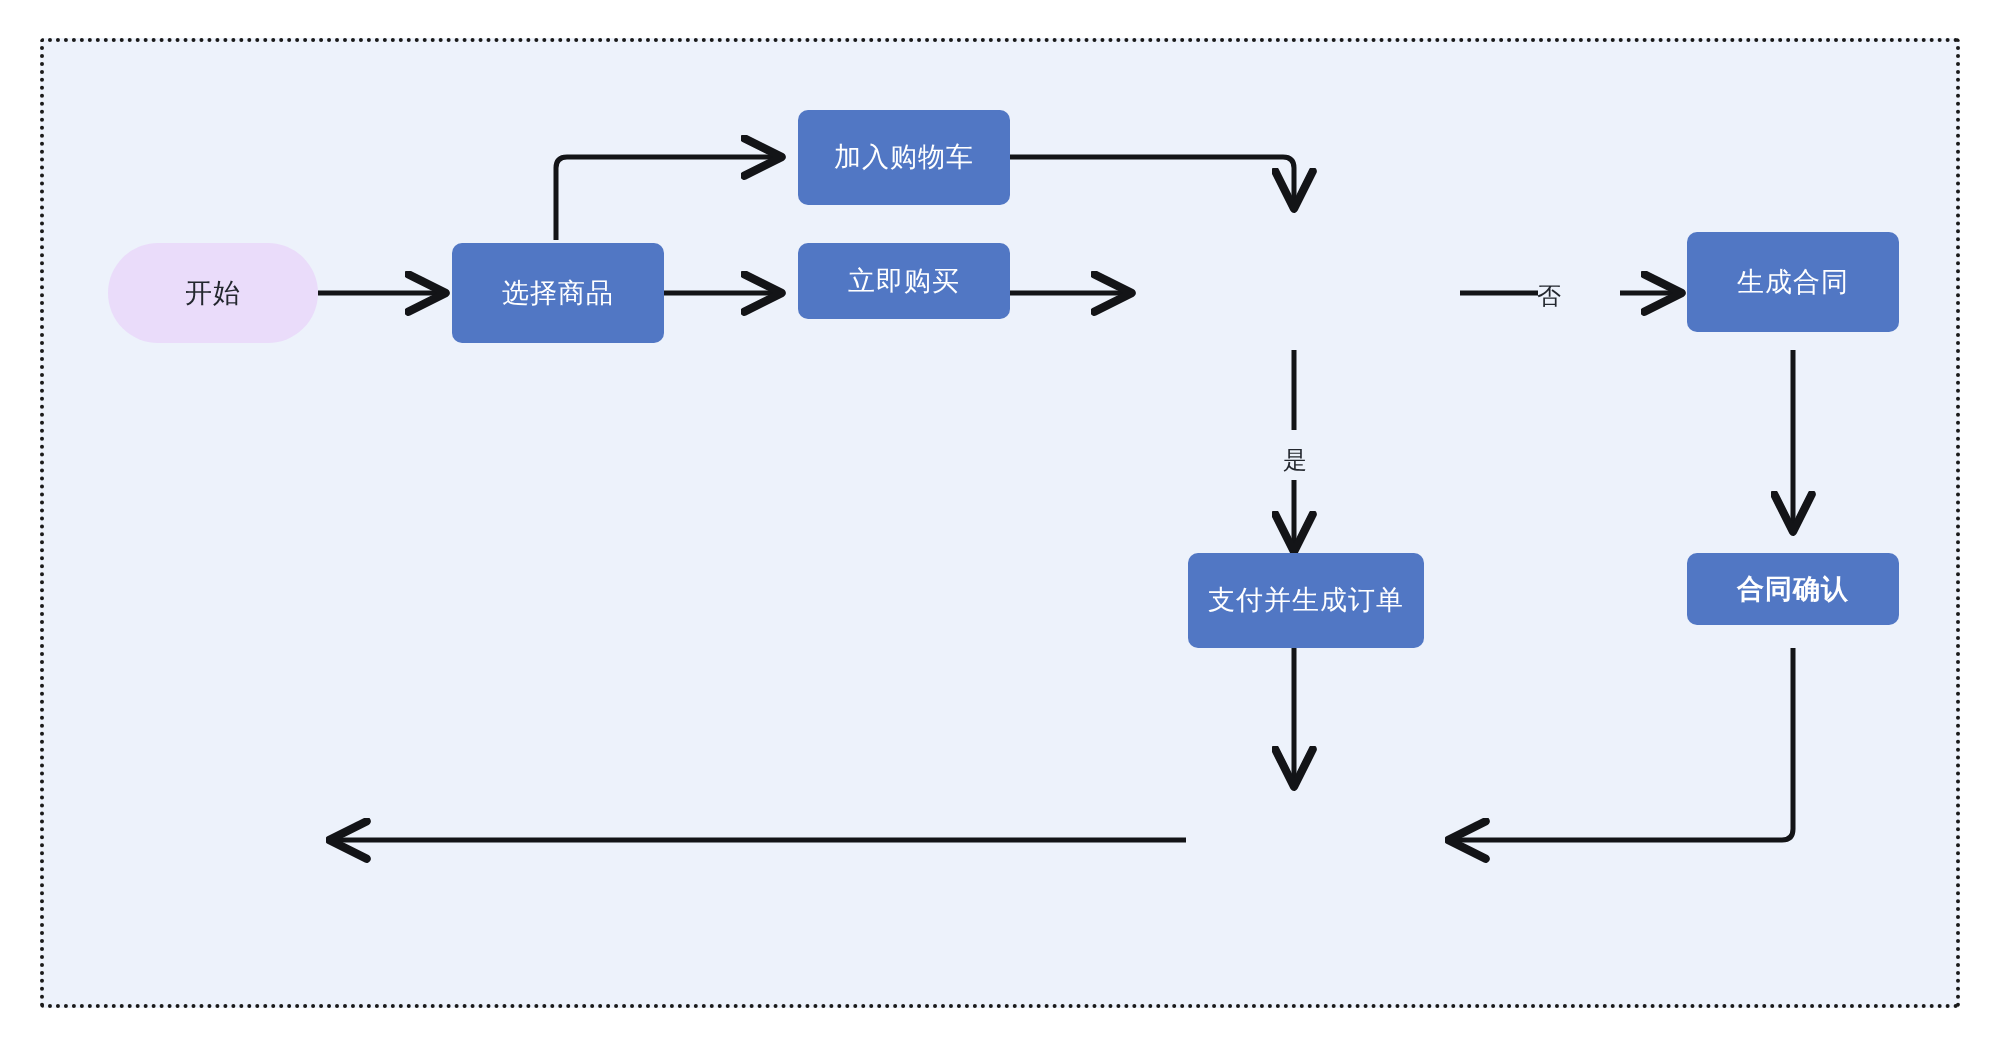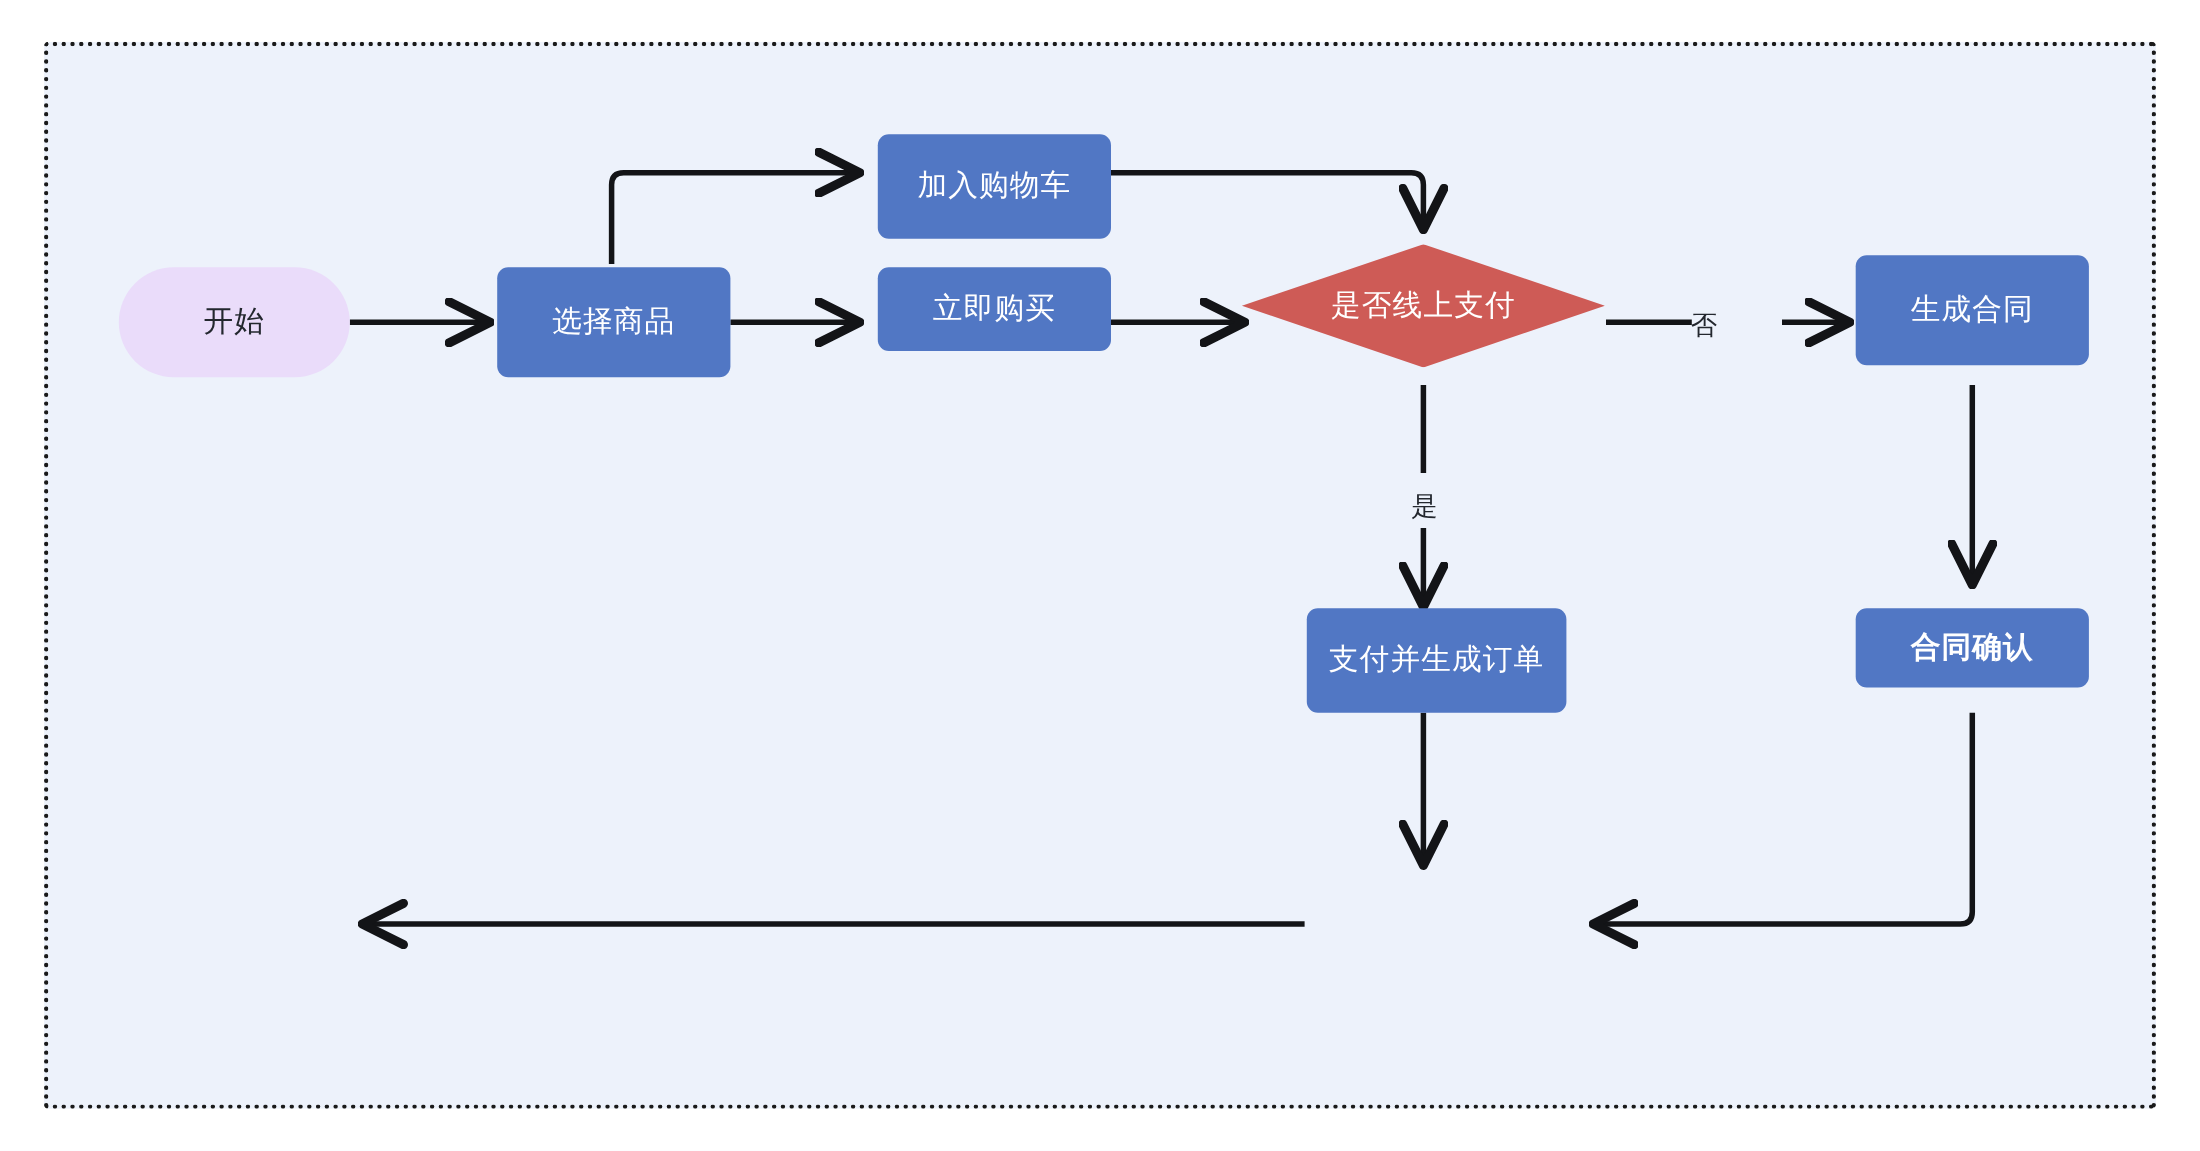--- a/index.html
+++ b/index.html
@@ -129,32 +129,28 @@
   </svg>
 
   <div class="node node-terminal" style="left:108px; top:243px; width:210px; height:100px;">
     <span>开始</span>
   </div>
 
   <div class="node node-process" style="left:452px; top:243px; width:212px; height:100px;">
     <span>选择商品</span>
   </div>
 
-  <div class="node node-process" style="left:798px; top:110px; width:212px; height:95px;margin-top:12px;">
+  <div class="node node-process" style="left:798px; top:110px; width:212px; height:95px;">
     <span>加入购物车</span>
   </div>
 
   <div class="node node-process" style="left:798px; top:243px; width:212px; height:76px;justify-content:center;">
     <span>立即购买</span>
   </div>
 
-  <div class="node node-decision" style="left:1129px; top:222px;">
-    <div class="diamond-shape"></div>
-    <span class="dlabel">是否线上支付</span>
-  </div>
 
   <div class="node node-process" style="left:1687px; top:232px; width:212px; height:100px;">
     <span>生成合同</span>
   </div>
 
   <div class="node node-process" style="left:1188px; top:553px; width:236px; height:95px;">
     <span>支付并生成订单</span>
   </div>
 
   <div class="node node-process" style="left:1687px; top:553px; width:212px; height:72px;font-weight:bold;">

